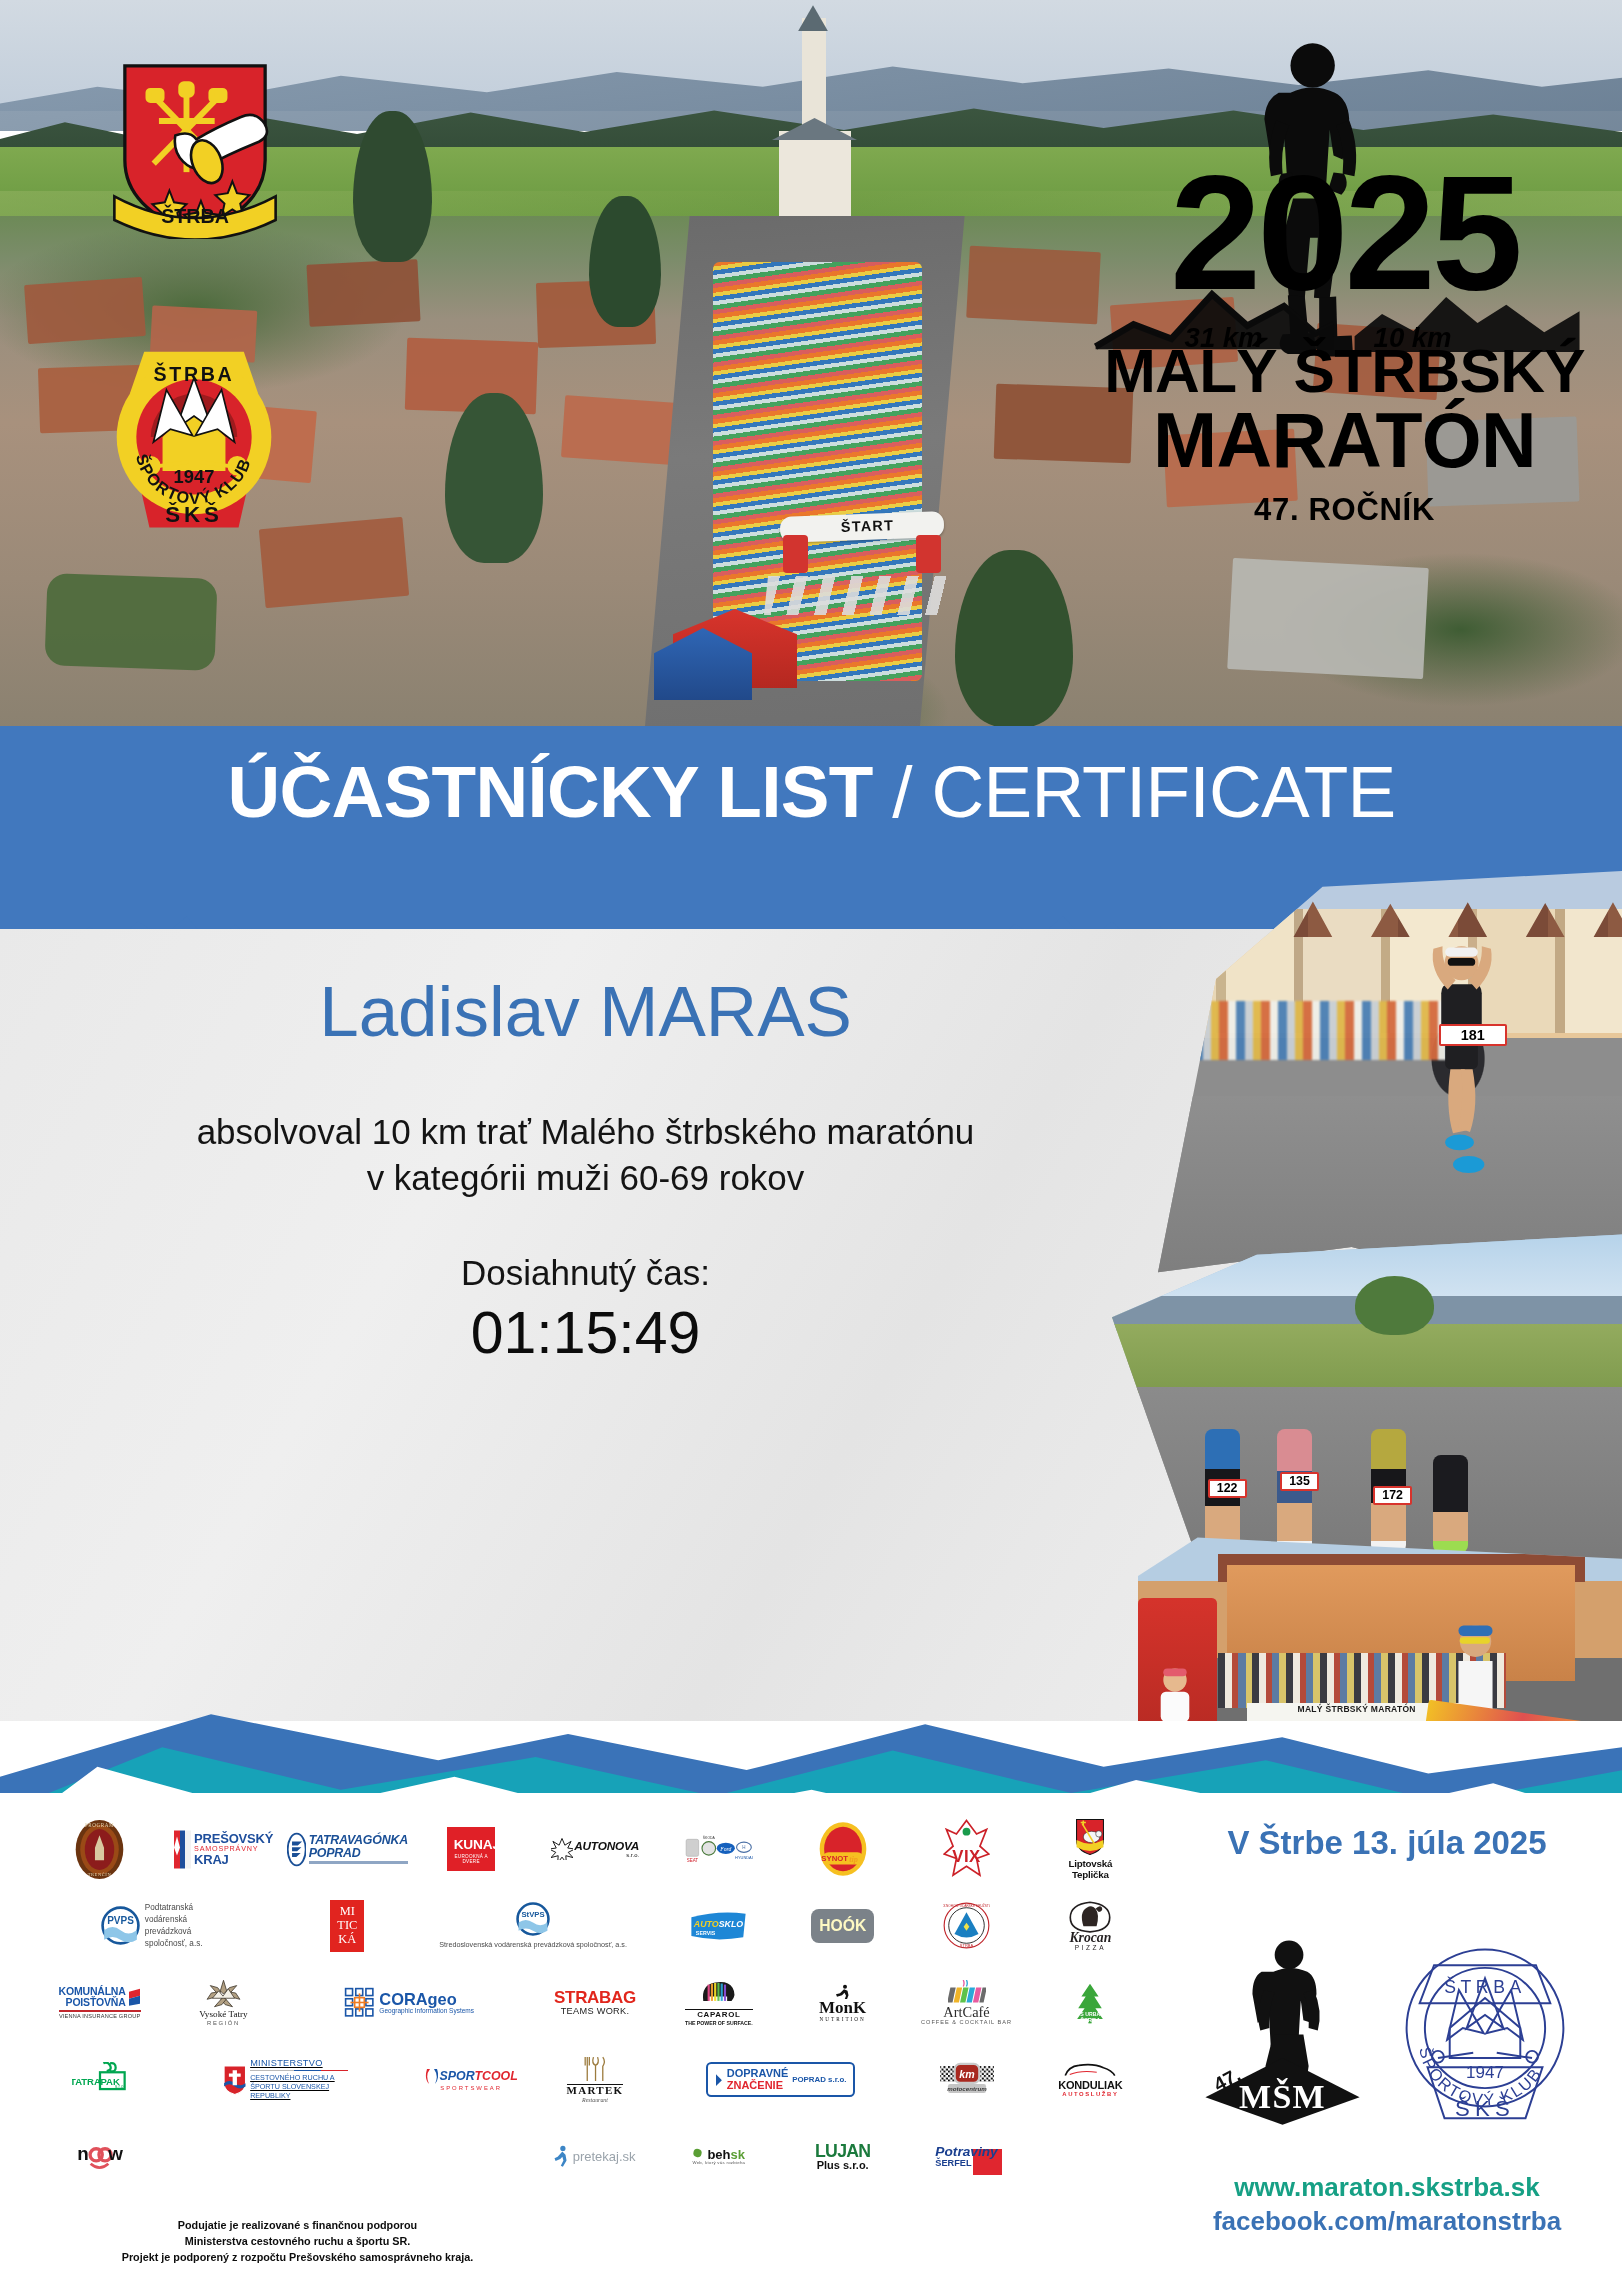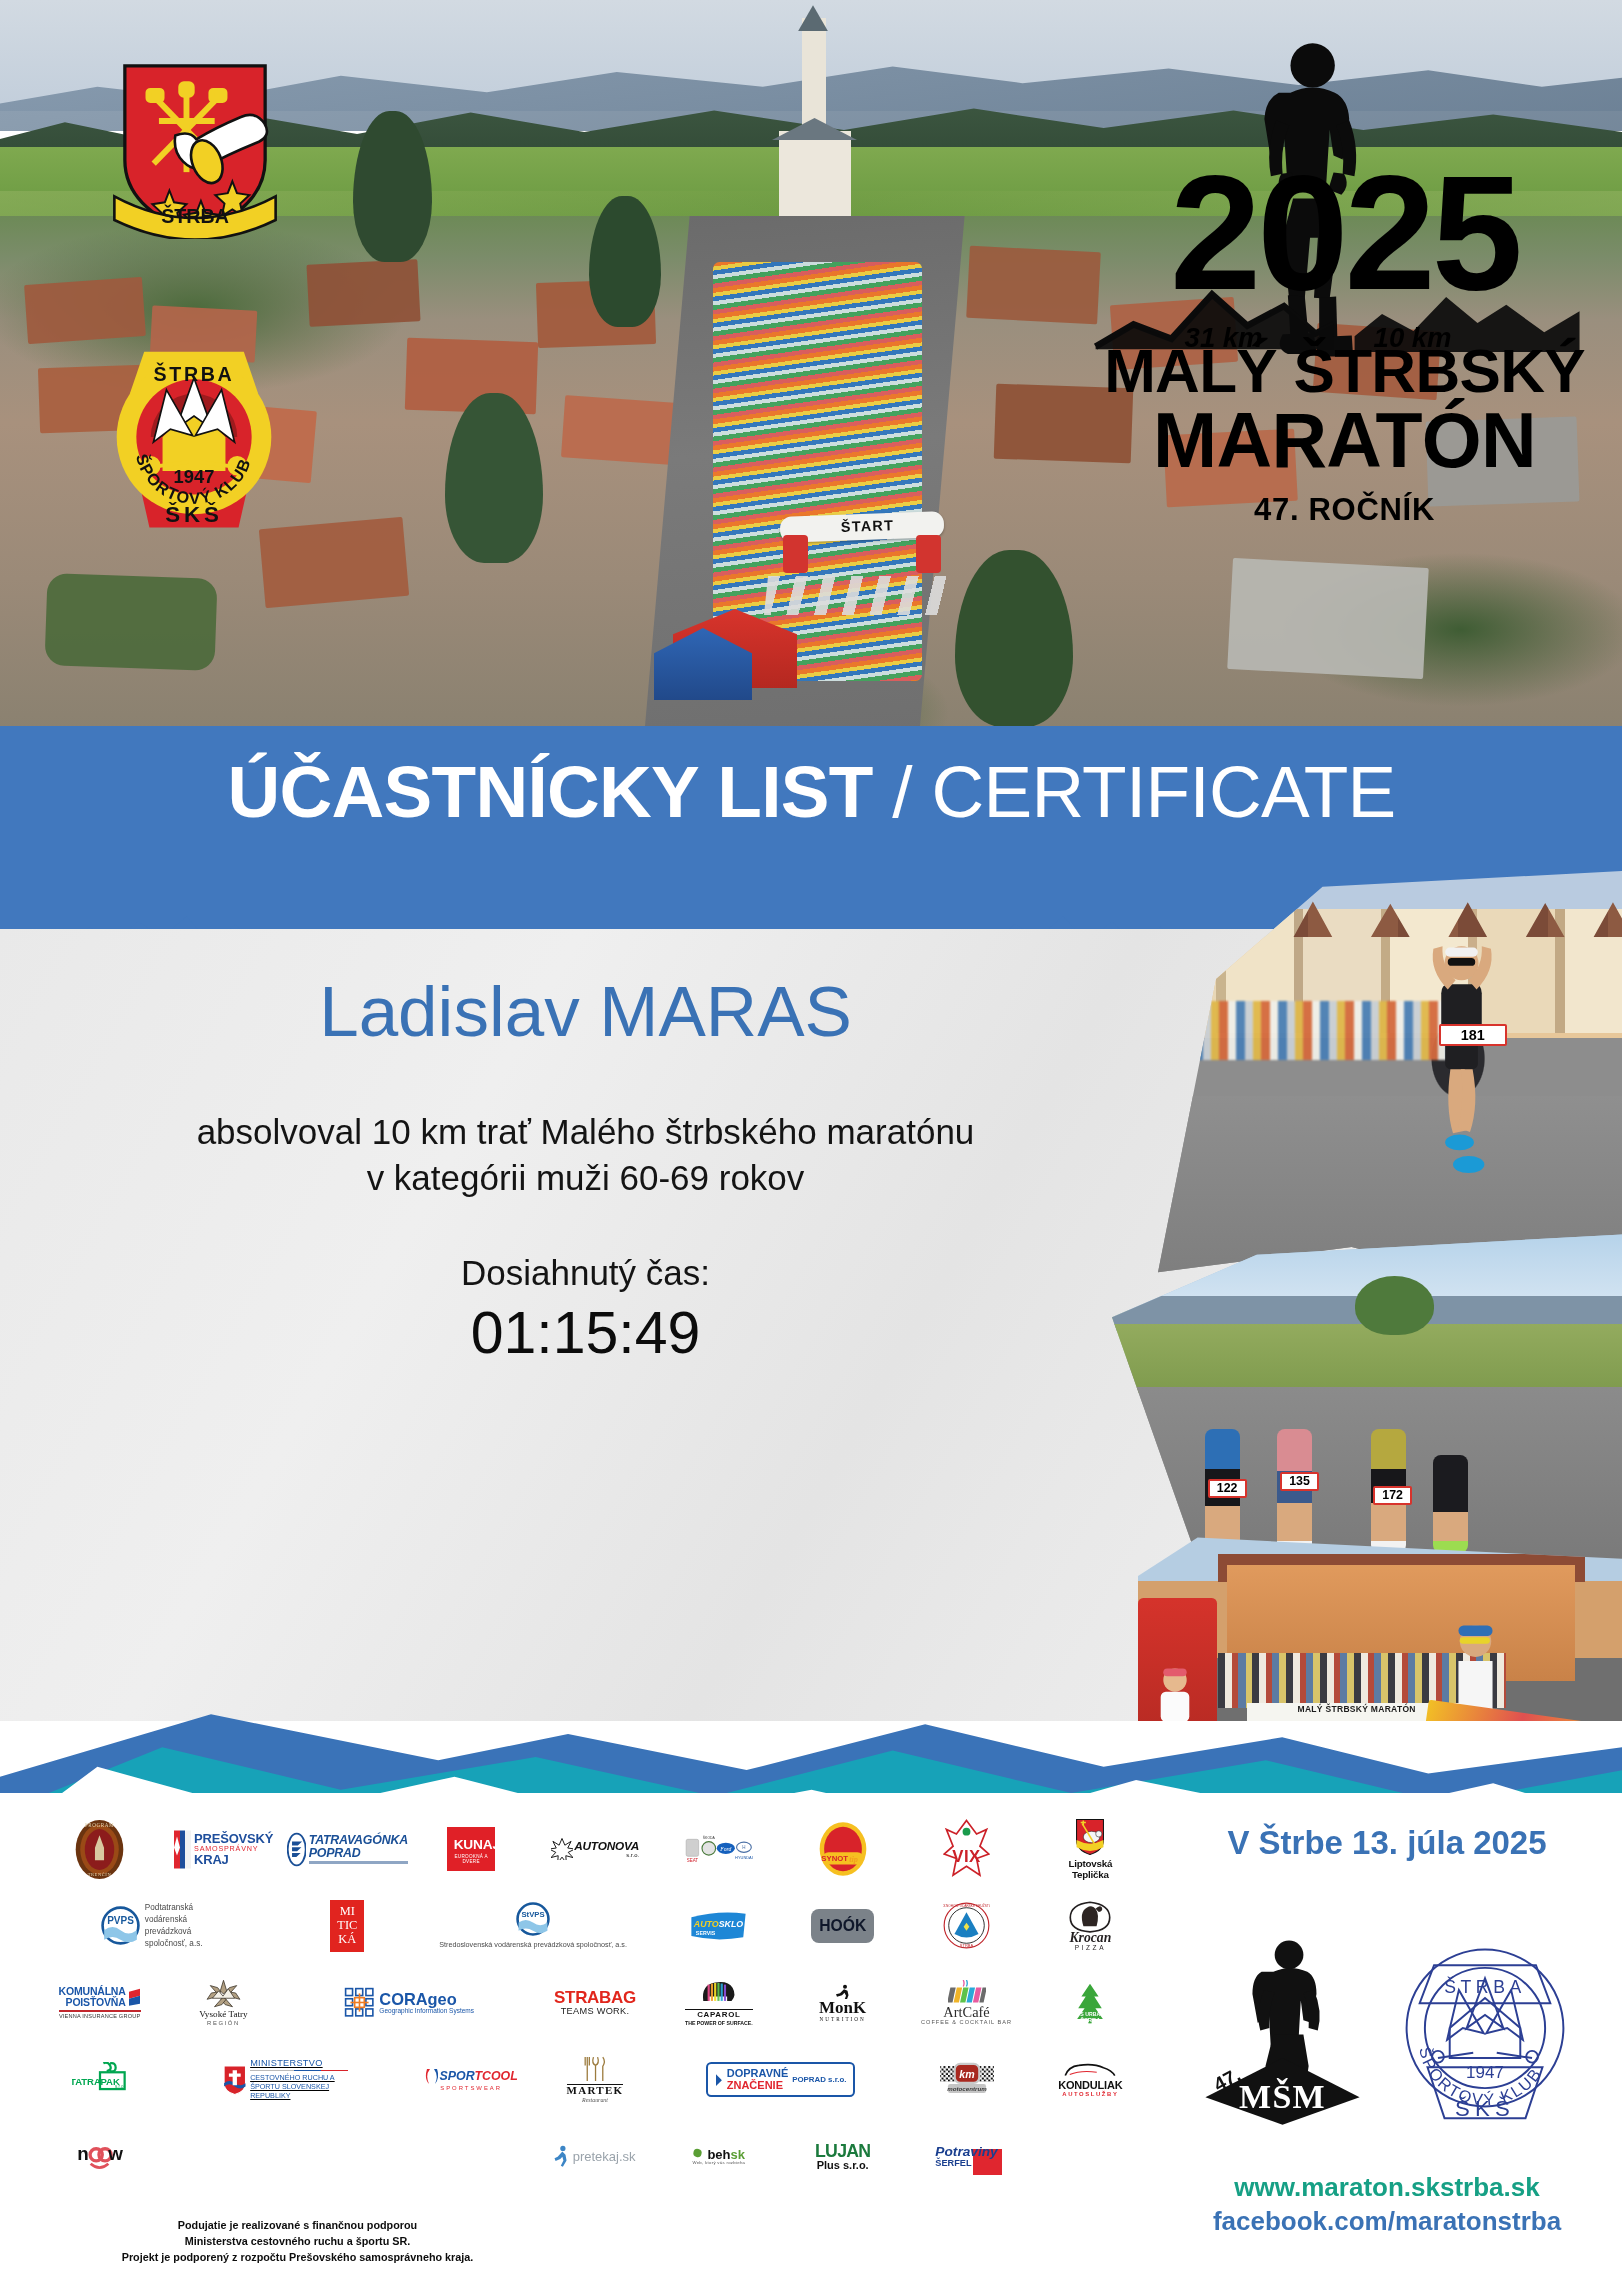--- a/index.html
+++ b/index.html
@@ -706,21 +706,21 @@
       <div class="logo">
         <svg viewBox="0 0 100 56" width="59" height="33">
           <path d="M4 14 q46 -12 92 -6 l-4 40 q-46 8 -88 -2 Z" fill="#1e87d6"></path>
           <text x="50" y="30" text-anchor="middle" font-size="15" font-weight="bold" fill="#f2d023" font-family="Liberation Sans, sans-serif" font-style="italic">AUTO<tspan fill="#fff">SKLO</tspan></text>
           <text x="28" y="44" text-anchor="middle" font-size="9" font-weight="bold" fill="#fff" font-family="Liberation Sans, sans-serif">SERVIS</text>
         </svg>
       </div>
 
       <div class="logo">
         <div class="in" style="background:#7b8289;border-radius:7.9px;padding:9.2px 7.9px;">
-          <span style="font-size:15.7px;font-weight:bold;color:#0f172a;text-align:center;">HOÓK</span>
+          <span style="font-size:15.7px;font-weight:bold;color:#fef9c3;text-align:center;">HOÓK</span>
         </div>
       </div>
 
       <div class="logo">
         <svg viewBox="0 0 82 82" width="47" height="47">
           <circle cx="41" cy="41" r="39" fill="#fff" stroke="#c1272d" stroke-width="2"></circle>
           <circle cx="41" cy="41" r="31" fill="#fff" stroke="#111" stroke-width="1.5"></circle>
           <path d="M41 18 L62 56 Q41 68 20 56 Z" fill="#1a7fc1"></path>
           <path d="M41 36 l5 7 -5 7 -5 -7 Z" fill="#f0e24a"></path>
           <text x="41" y="78" text-anchor="middle" font-size="7" fill="#c1272d" font-family="Liberation Sans, sans-serif">ŠTRBA</text>

